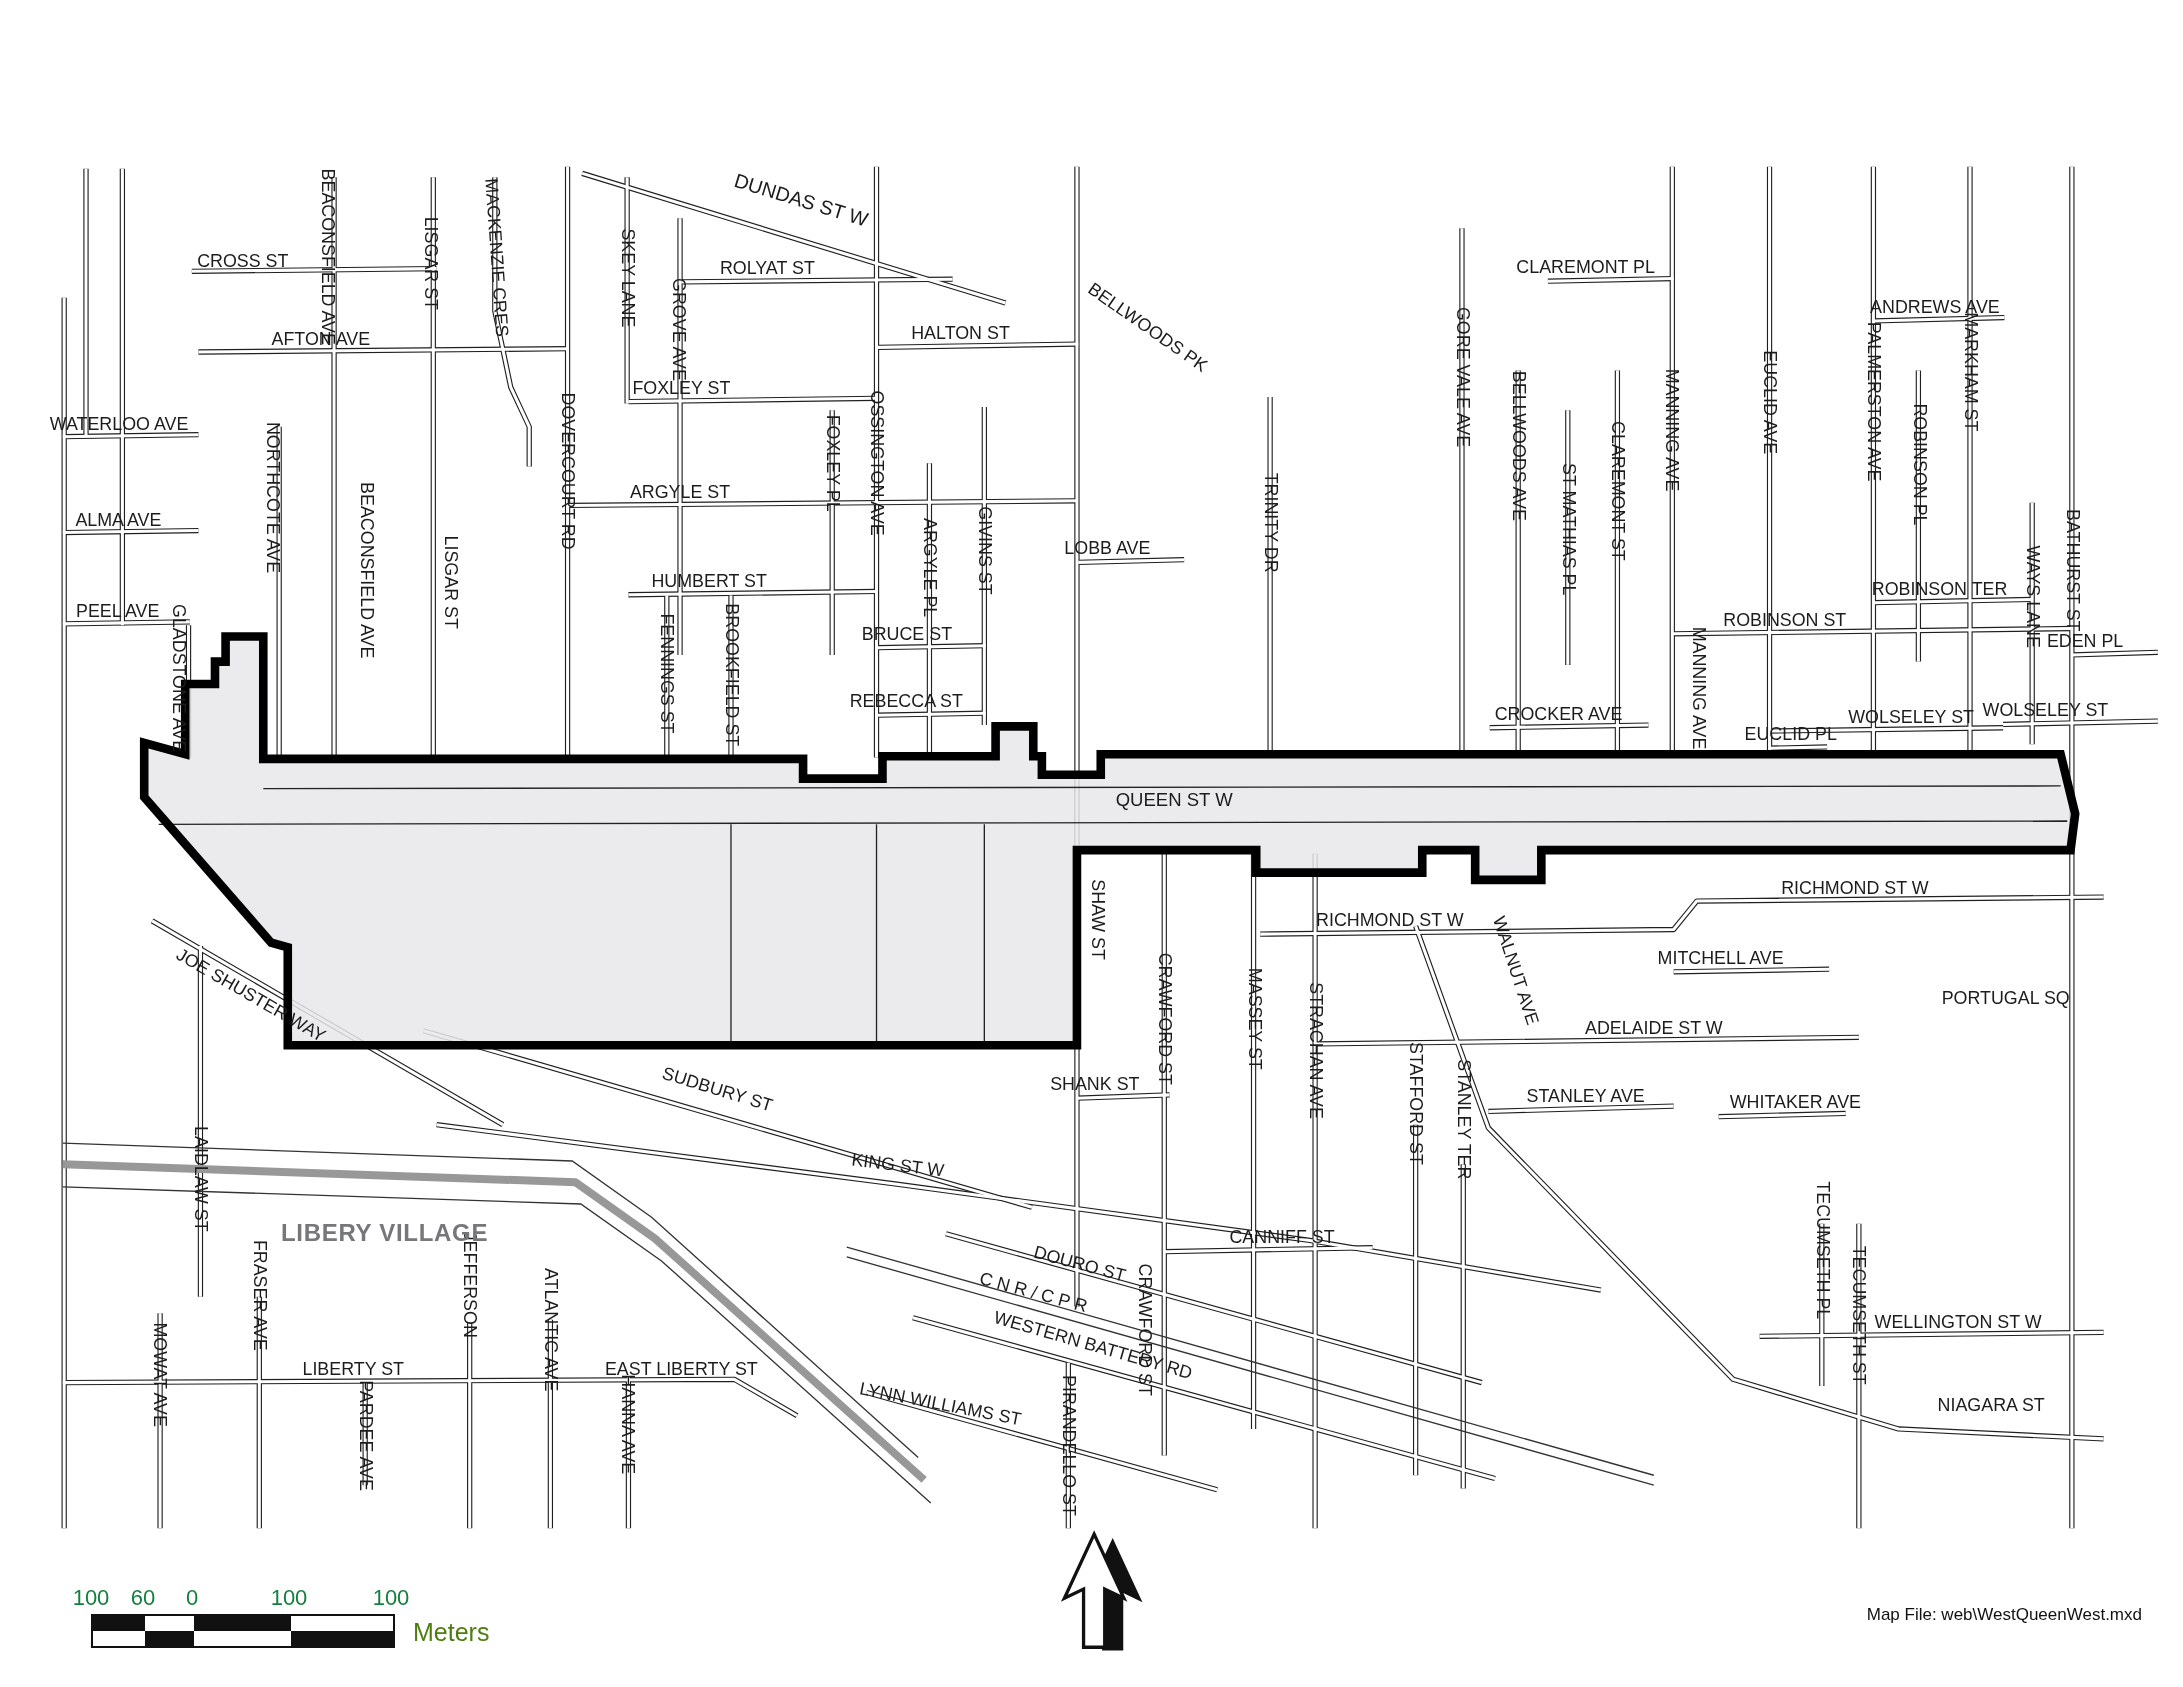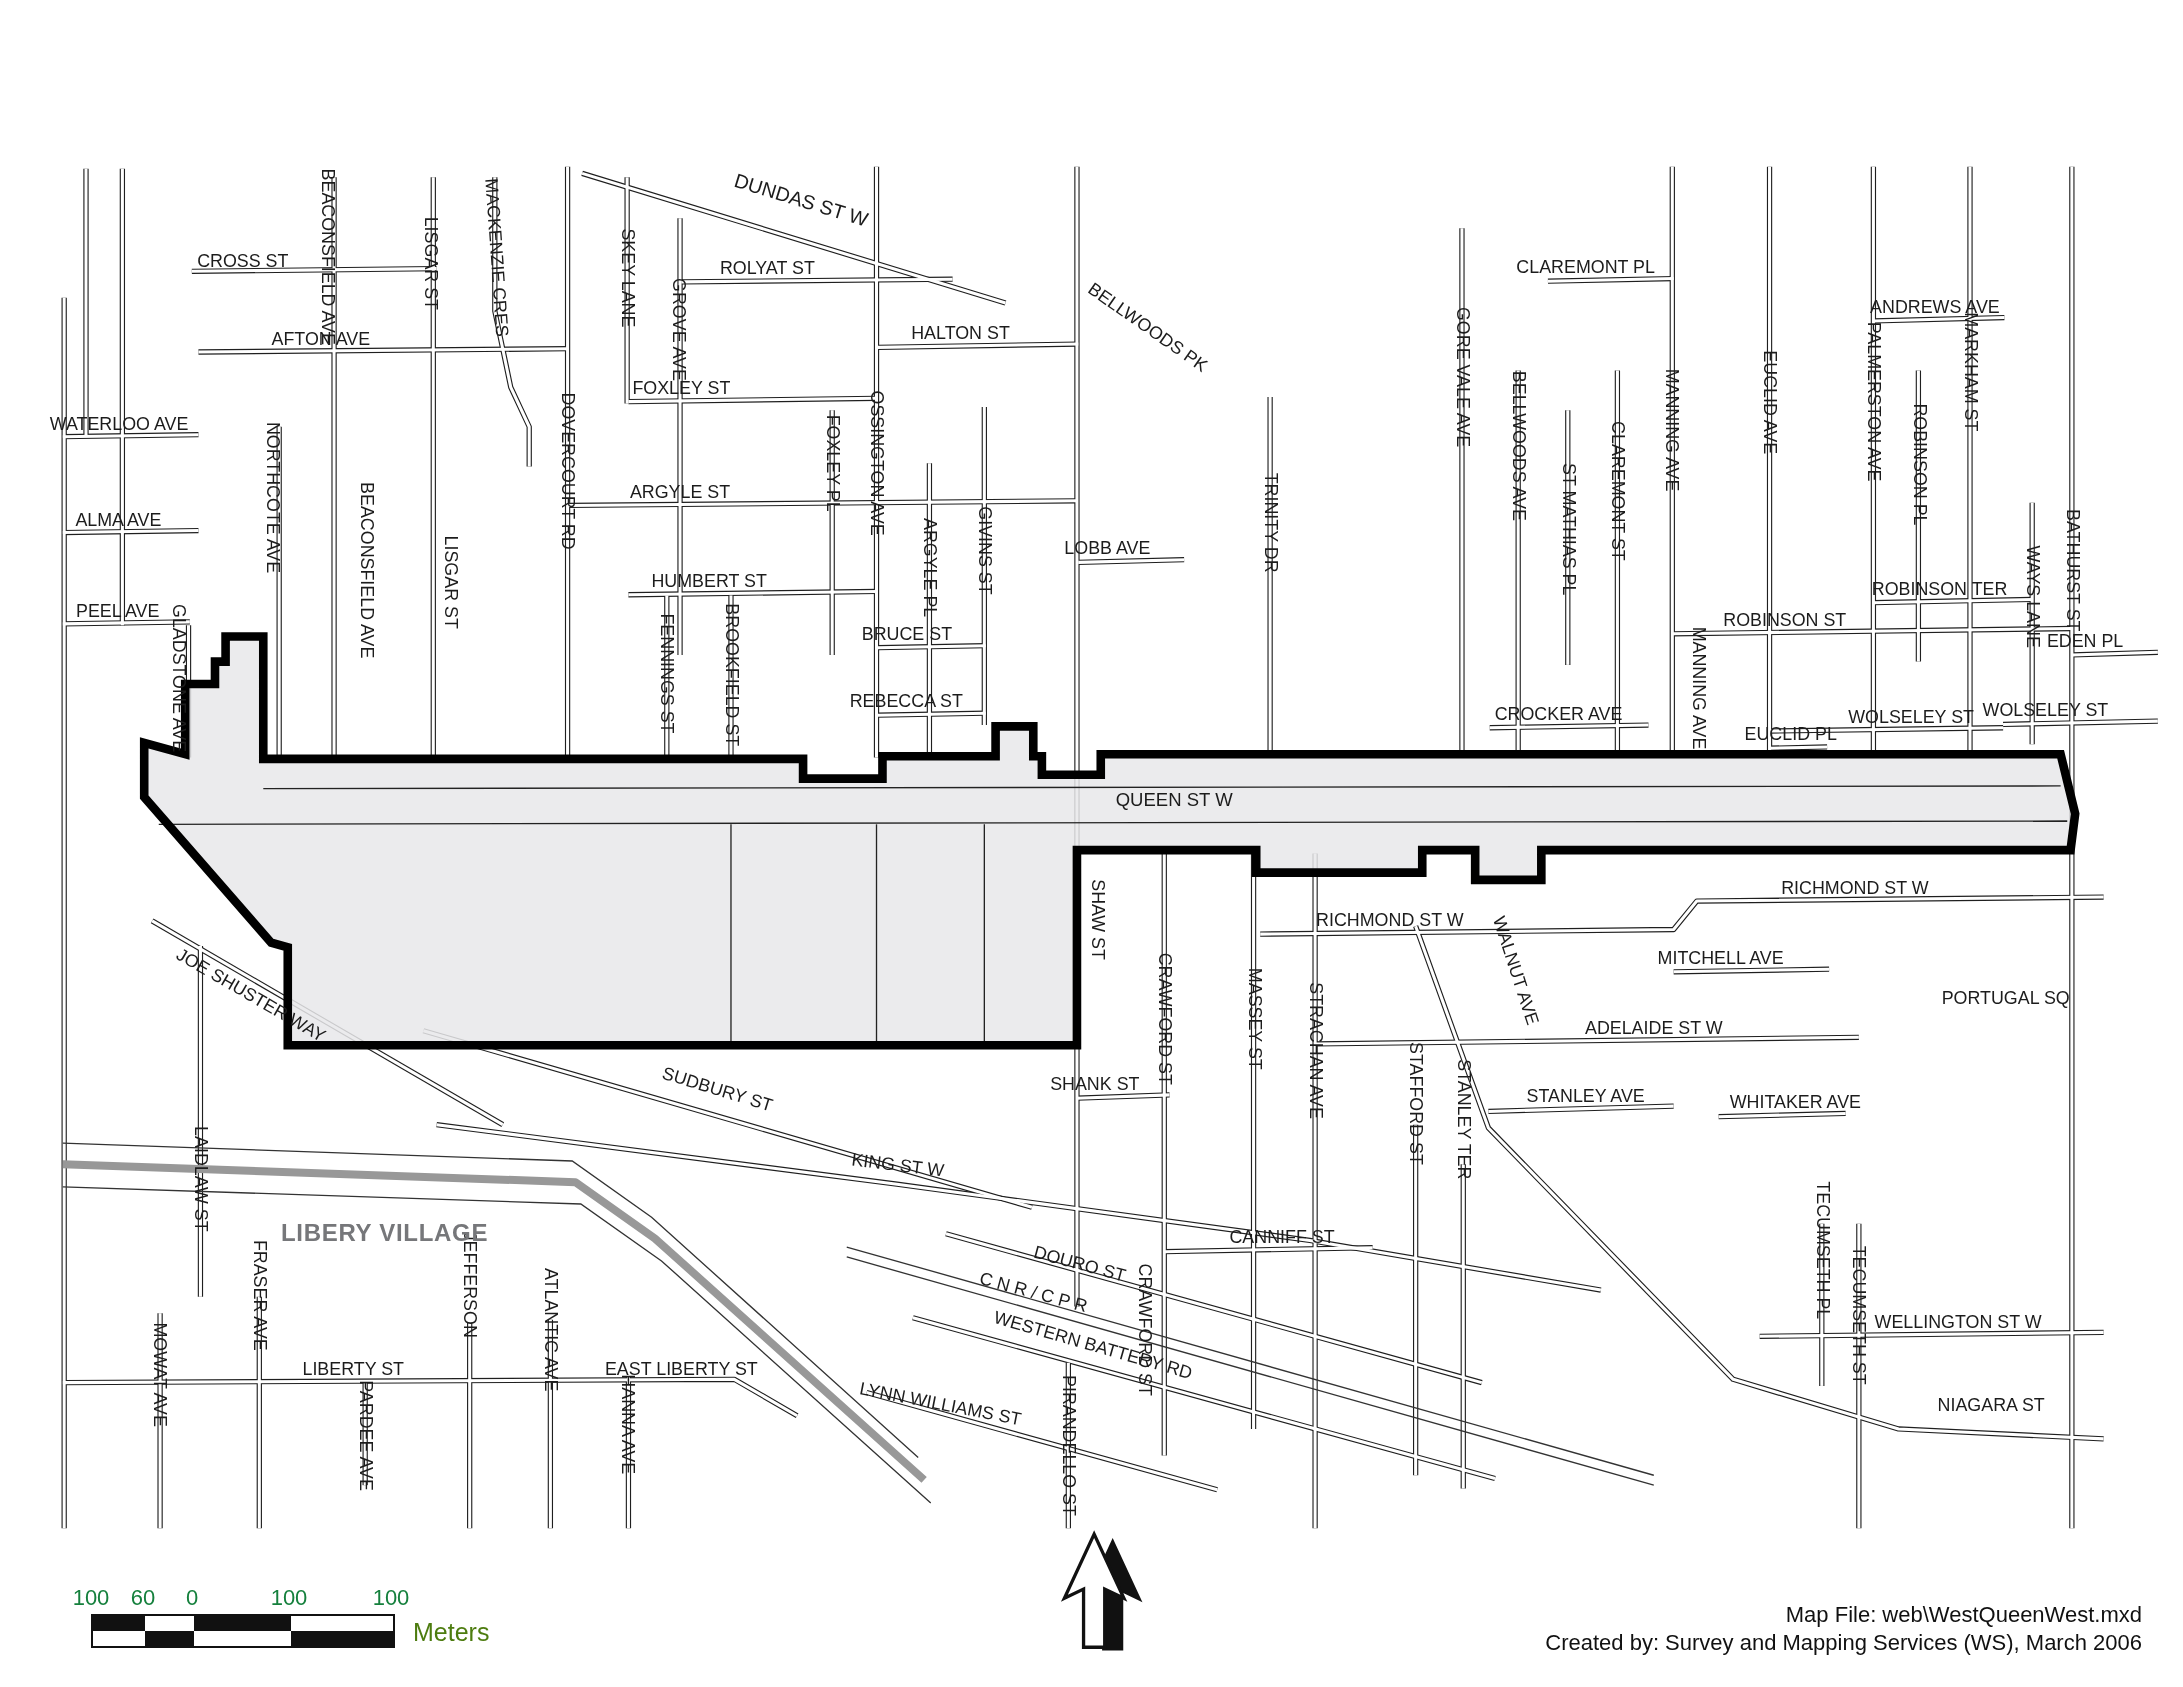--- a/index.html
+++ b/index.html
@@ -18,21 +18,21 @@
   .area-label{position:absolute;left:281px;top:1219px;width:265px;color:#76777a;
               font-weight:bold;font-size:24px;letter-spacing:0.7px;white-space:nowrap;}
   
   .scalebar{position:absolute;left:0;top:0;}
   .sb-num{position:absolute;transform:translateX(-50%);font-size:22px;color:#15803d;top:1585px;}
   .sb-frame{position:absolute;left:91px;top:1614px;width:300px;height:30px;border:2.6px solid #111;
             box-sizing:content-box;}
   .sb-seg{position:absolute;height:15px;}
   .sb-unit{position:absolute;left:413px;top:1618px;font-size:25px;color:#4d7c0f;}
   
-  .credits{position:absolute;right:41px;top:1601px;text-align:right;font-size:22px;color:#111;line-height:28px;}
+  .credits{position:absolute;right:41px;top:1601px;text-align:right;font-size:17px;color:#111;line-height:28px;}
 </style>
 </head>
 <body>
 
 <div class="page">
 
   <div class="logo">
     <svg width="278" height="66" viewBox="0 0 420 100">
       <g fill="#29272a">
         <path d="M14,88 L14,34 Q14,18 30,12 L30,16 Q20,22 20,34 L20,88 Z"></path>
@@ -344,17 +344,16 @@
   <div class="sb-num" style="left: 91px;">100</div>
       <div class="sb-num" style="left: 143px;">60</div>
       <div class="sb-num" style="left: 192px;">0</div>
       <div class="sb-num" style="left: 289px;">100</div>
       <div class="sb-num" style="left: 391px;">100</div>
     </div>
   <div class="sb-unit">Meters</div>
 
   <div class="credits">
     <div>Map File: web\WestQueenWest.mxd</div>
-    <div>Created by: Survey and Mapping Services (WS), March 2006</div>
   </div>
 
 </div>
 
 
 </body></html>

